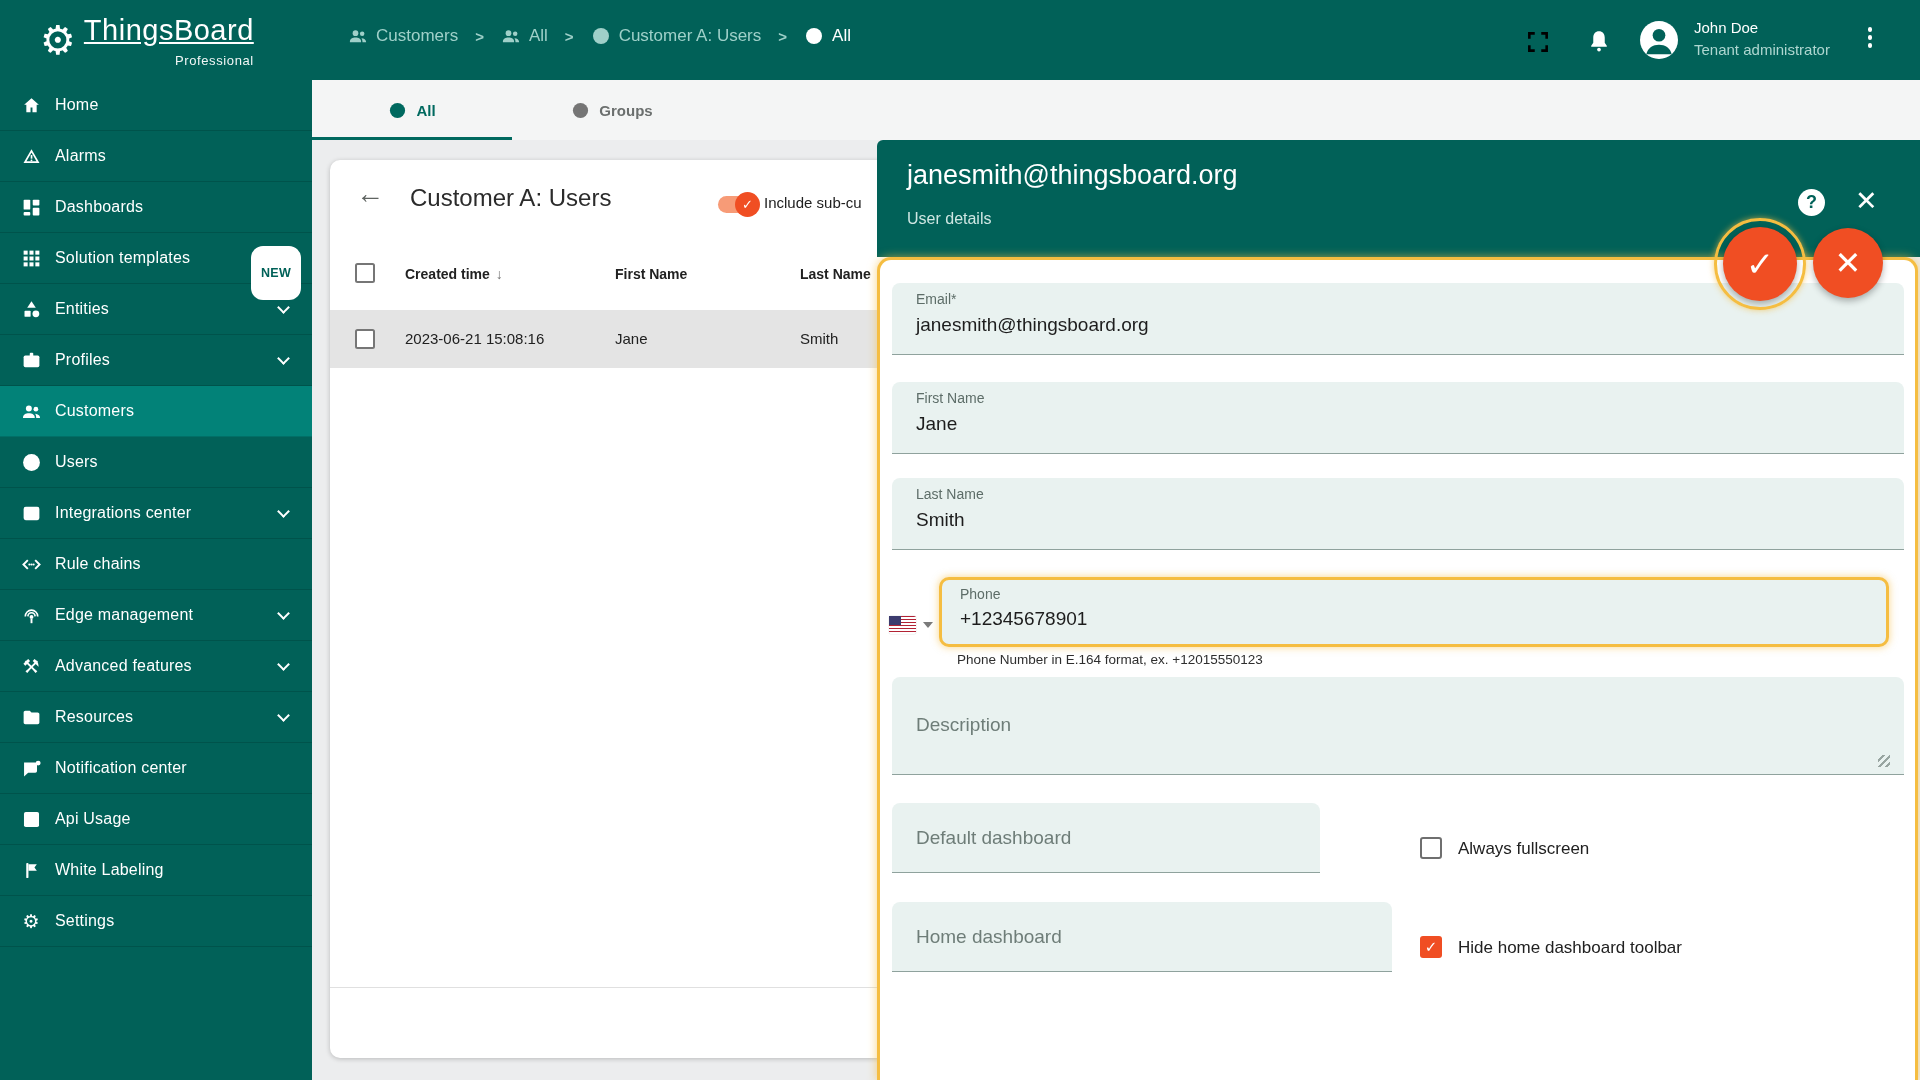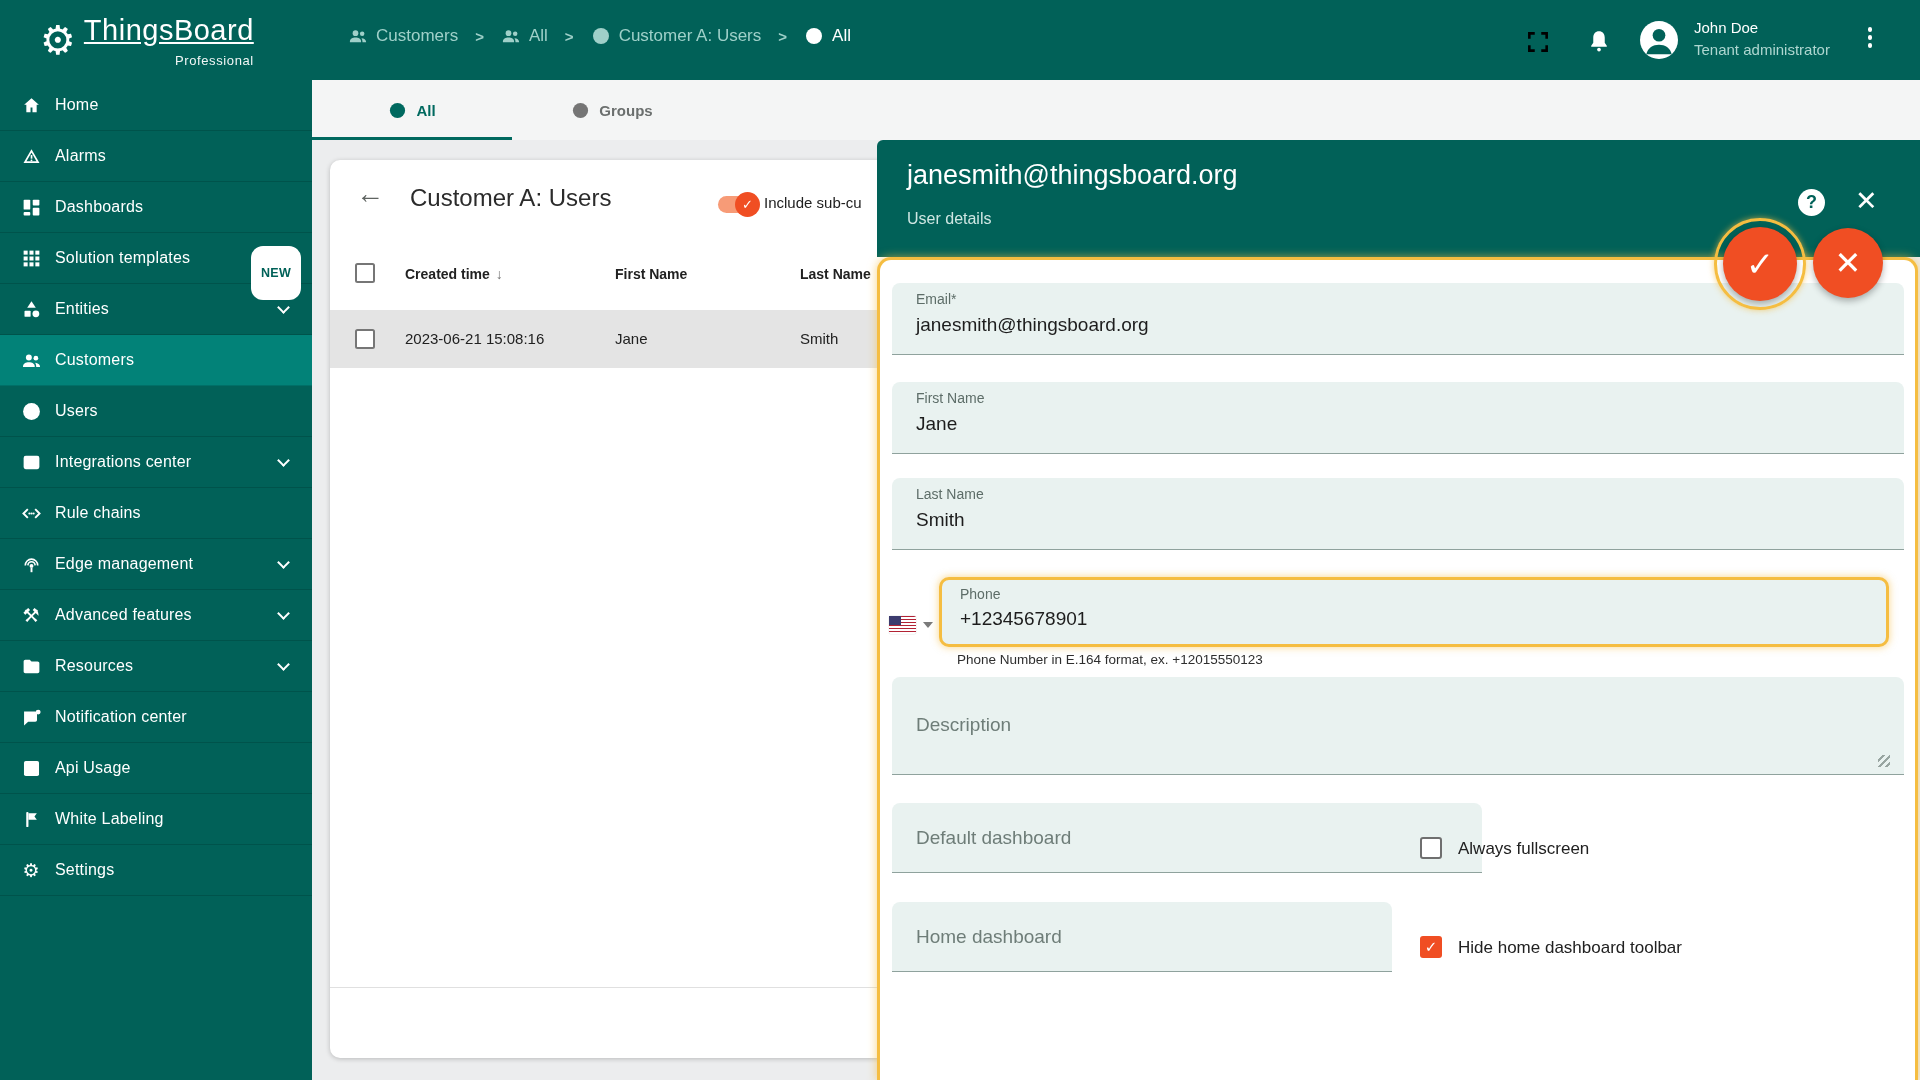--- a/index.html
+++ b/index.html
@@ -90,21 +90,21 @@
   .usflag{width:27px;height:18px;border-radius:2px;background:repeating-linear-gradient(180deg,#b22234 0 1.5px,#fff 1.5px 3px);position:relative;box-shadow:0 0 1px rgba(0,0,0,.4);}
   .usflag:after{content:"";position:absolute;left:0;top:0;width:12px;height:9px;background:#3c3b6e;}
   .flag-caret{width:0;height:0;border-left:5px solid transparent;border-right:5px solid transparent;border-top:6px solid #7a7a7a;}
   .f-phone{left:59px;top:317px;width:950px;height:70px;border:3px solid #f5bd41;border-radius:10px;box-shadow:0 0 7px 1px rgba(245,189,65,.5);background:#e9f2f0;}
   .f-phone .flabel{left:18px;top:6px;}
   .f-phone .fvalue{left:18px;top:28px;}
   .phone-helper{position:absolute;left:77px;top:392px;font-size:13.5px;color:#2e2e2e;}
   .f-desc{left:12px;top:417px;width:1012px;height:98px;}
   .f-desc .fplace{top:37px;}
   .resize-grip{position:absolute;right:14px;bottom:7px;width:12px;height:12px;background:repeating-linear-gradient(135deg,transparent 0 3px,#98a5a1 3px 5px);cursor:nwse-resize;}
-  .f-dd{left:12px;top:543px;width:590px;height:70px;}
+  .f-dd{left:12px;top:543px;width:428px;height:70px;}
   .f-dd .fplace{top:24px;}
   .f-hd{left:12px;top:642px;width:500px;height:70px;}
   .f-hd .fplace{top:24px;}
   .pcheck{position:absolute;width:22px;height:22px;border-radius:3px;cursor:pointer;}
   .pcheck.unchecked{border:2.4px solid #6f6f6f;background:#fff;left:540px;top:577px;}
   .pcheck.checked{background:#f04e23;color:#fff;font-size:15px;font-weight:700;display:flex;align-items:center;justify-content:center;left:540px;top:676px;}
   .pcheck-label{position:absolute;font-size:17px;color:#212121;}
   .lbl-fullscreen{left:578px;top:579px;}
   .lbl-toolbar{left:578px;top:678px;}
 
@@ -329,20 +329,29 @@
     </div>
     <div class="sb-item">
       <span class="sb-ic">
           <svg viewBox="0 0 24 24">
             <use href="#i-shapes"></use>
           </svg>
         </span>
       <span class="sb-label">Entities</span>
       <span class="chev"></span>
     </div>
+    <div class="sb-item">
+      <span class="sb-ic">
+          <svg viewBox="0 0 24 24" style="--hole:#016158">
+            <use href="#i-badge"></use>
+          </svg>
+        </span>
+      <span class="sb-label">Profiles</span>
+      <span class="chev"></span>
+    </div>
     <div class="sb-item active">
       <span class="sb-ic">
           <svg viewBox="0 0 24 24">
             <use href="#i-people"></use>
           </svg>
         </span>
       <span class="sb-label">Customers</span>
     </div>
     <div class="sb-item">
       <span class="sb-ic icon-account">

